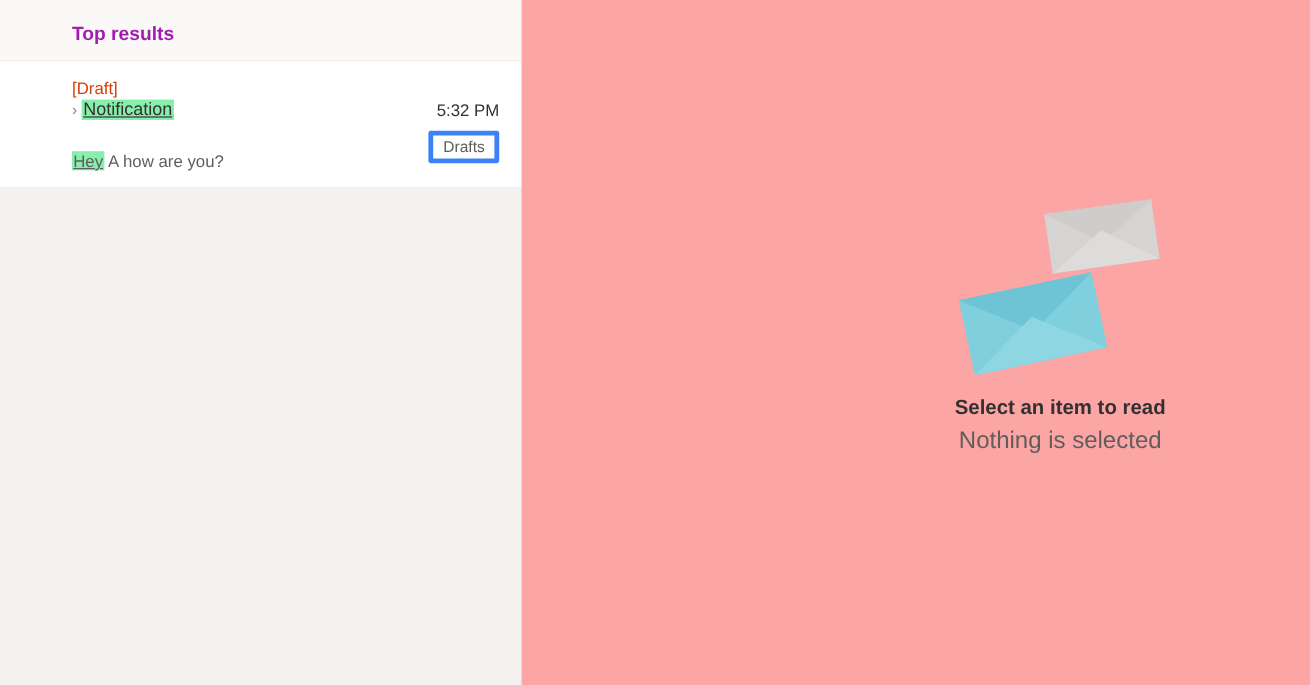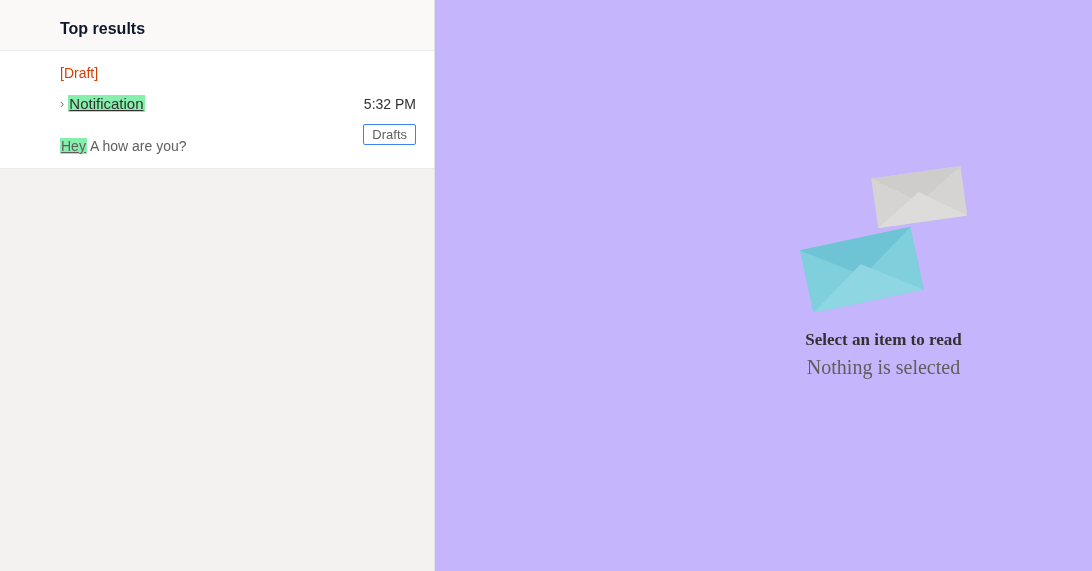--- a/index.html
+++ b/index.html
@@ -20,35 +20,35 @@
       height: 100%;
       background: #f3f2f1;
       border-right: 1px solid #e0e0e0;
       display: flex;
       flex-direction: column;
     }
     .section-header {
       padding: 20px 18px 12px 60px;
       font-size: 16px;
       font-weight: 600;
-      color: #0f172a;
+      color: #a21caf;
       background: #faf9f8;
       border-bottom: 1px solid #edebe9;
     }
     .message-item {
       background: #ffffff;
       padding: 14px 18px 14px 60px;
       border-bottom: 1px solid #edebe9;
       cursor: pointer;
       position: relative;
     }
     .message-draft-label {
       color: #d83b01;
       font-size: 14px;
-      margin-bottom: 14px;
+      margin-bottom: 2px;
     }
     .message-subject-row {
       display: flex;
       justify-content: space-between;
       align-items: center;
       margin-bottom: 2px;
     }
     .message-subject {
       display: flex;
       align-items: center;
@@ -73,35 +73,34 @@
       display: flex;
       justify-content: space-between;
       align-items: center;
     }
     .message-preview {
       font-size: 14px;
       color: #605e5c;
       margin-top: 24px;
     }
     .folder-badge {
-      border: 1px solid #3b82f6;
+      border: 4px solid #3b82f6;
       padding: 2px 8px;
       font-size: 13px;
       color: #605e5c;
       border-radius: 2px;
       background: #ffffff;
     }
     .right-pane {
       flex: 1;
       display: flex;
       flex-direction: column;
       align-items: center;
       justify-content: center;
-      background: #c4b5fd;
-      font-family: Liberation Serif, serif;
+      background: #fca5a5;
     }
     .empty-state {
       display: flex;
       flex-direction: column;
       align-items: center;
       transform: translate(120px, -20px);
     }
     .envelope-graphic {
       width: 170px;
       height: 160px;

